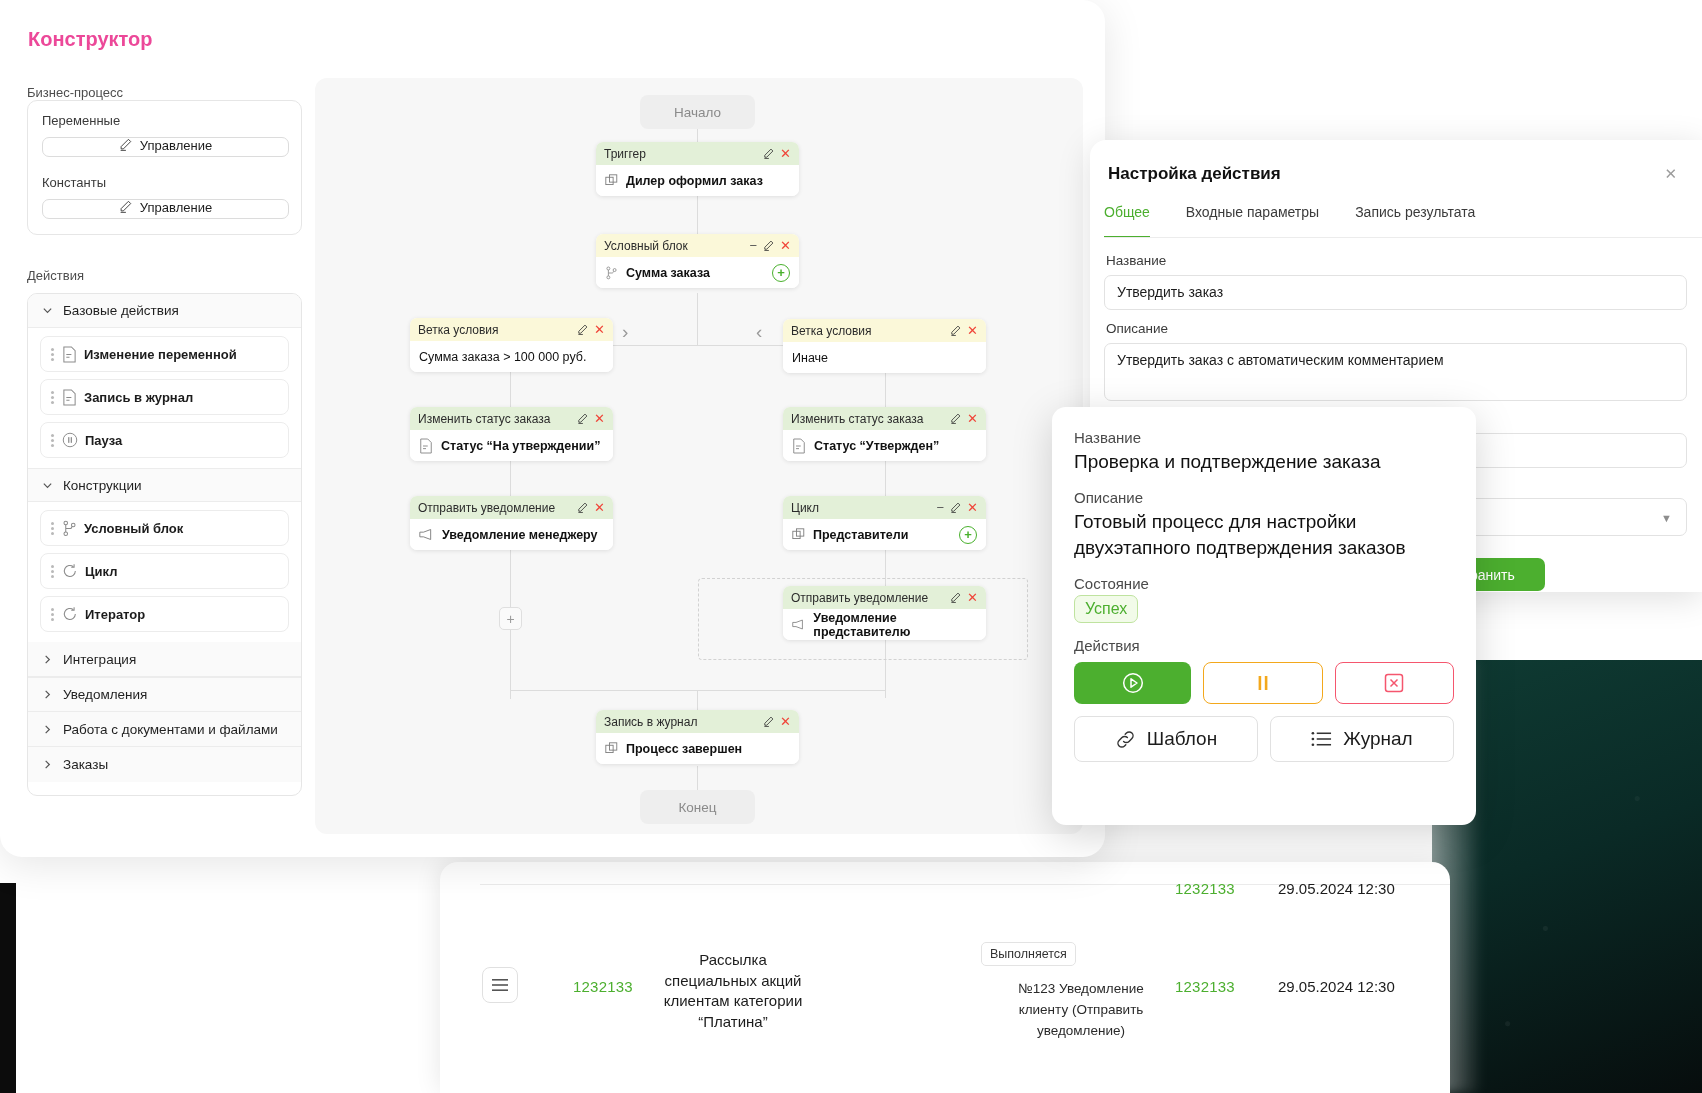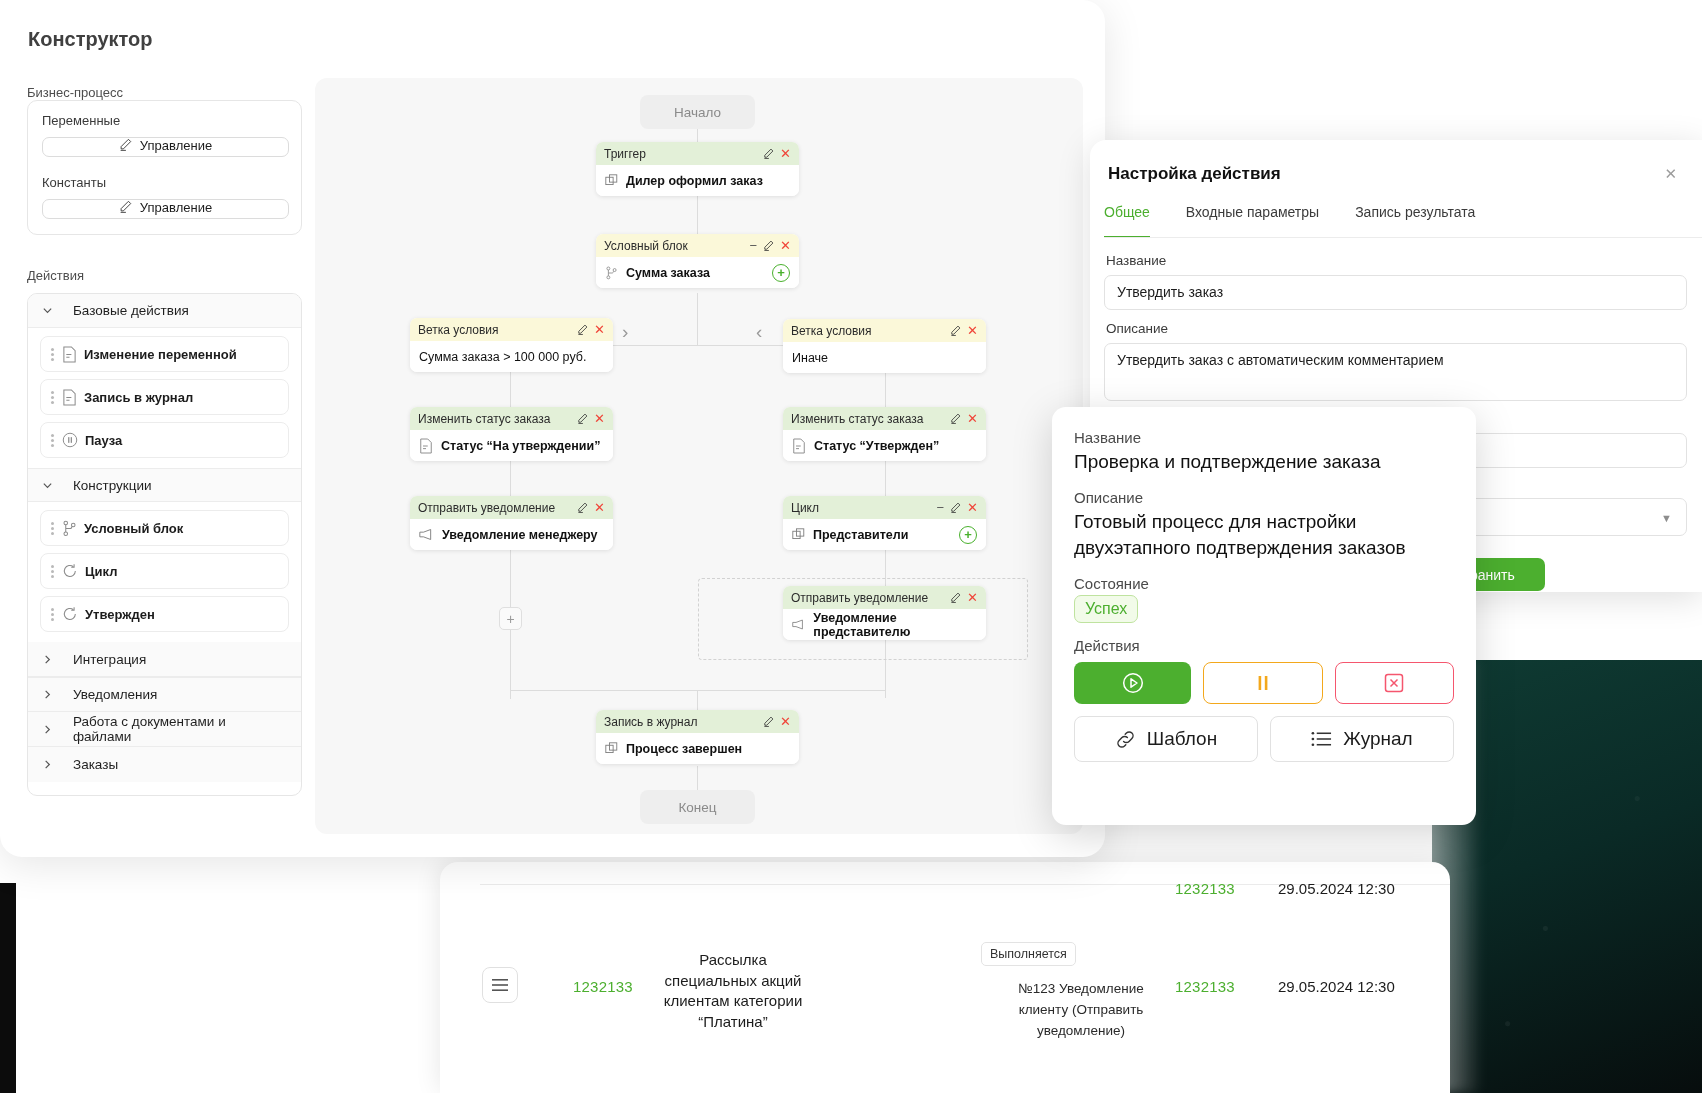--- a/index.html
+++ b/index.html
@@ -63,42 +63,42 @@
   .tbl-id-above{ position:absolute; left:735px; top:-22px; color:#4caf2f; font-size:15px; letter-spacing:.2px;}
   .tbl-date-above{ position:absolute; left:838px; top:-22px; color:#1c1c1c; font-size:15px; }
 
   
   .main-card{
     position:absolute; left:0; top:0; width:1105px; height:857px;
     background:#fff; border-radius:0 22px 22px 22px;
     box-shadow: 0 8px 40px rgba(0,0,0,.10);
     overflow:hidden;
   }
-  .page-title{ position:absolute; left:28px; top:28px; font-size:20px; font-weight:bold; color:#404040; }
+  .page-title{ position:absolute; left:28px; top:28px; font-size:20px; font-weight:bold; color:#ec4899; }
 
   .side-label{ position:absolute; font-size:13px; color:#4d4d4d; }
 
   .bp-box{
     position:absolute; left:27px; top:100px; width:275px; height:135px;
     border:1px solid #e6e6e6; border-radius:10px; background:#fff;
   }
   .bp-sub{ font-size:13px; color:#3a3a3a; }
   .mgmt-btn{
     height:20px; border:1px solid #dcdcdc; border-radius:7px; background:#fff;
     display:flex; align-items:flex-start; justify-content:center; gap:8px;
     font-size:13px; color:#1c1c1c;
   }
 
   .actions-box{
     position:absolute; left:27px; top:293px; width:275px; height:503px;
     border:1px solid #e6e6e6; border-radius:10px; background:#fff; overflow:hidden;
   }
   .acc-head{
     height:34px; background:#fafafa; border-bottom:1px solid #ececec;
-    display:flex; align-items:center; gap:20px; padding:0 14px;
+    display:flex; align-items:center; gap:10px; padding:0 14px;
     font-size:13.5px; color:#1f1f1f;
   }
   .acc-body{ padding:8px 12px 10px 12px; display:flex; flex-direction:column; gap:7px; }
   .act-item{
     height:36px; border:1px solid #ececec; border-radius:8px; background:#fff;
     display:flex; align-items:center; gap:7px; padding:0 10px;
     font-size:13px; font-weight:bold; color:#1c1c1c;
   }
   .dots{ display:inline-block; width:4px; color:#b9b9b9; line-height:4px; font-size:13px; letter-spacing:0; text-align:center;}
   .dots span{ display:block; width:3px; height:3px; border-radius:50%; background:#b9b9b9; margin:2px 0; }
@@ -343,21 +343,21 @@
         <div class="act-item">
           <span class="dots">
               <span></span>
               <span></span>
               <span></span>
             </span>
           <svg width="16" height="16" viewBox="0 0 18 18">
             <path d="M15 9a6.2 6.2 0 1 1-2.2-4.8" fill="none" stroke="#8b8b8b" stroke-width="1.2"></path>
             <path d="M13.6 1.5v3.2h-3.2" fill="none" stroke="#8b8b8b" stroke-width="1.2"></path>
           </svg>
-          <span>Утвержден</span>
+          <span>Итератор</span>
         </div>
       </div>
 
       <div class="acc-head" style="height:35px;">
         <svg width="11" height="11" viewBox="0 0 12 12">
             <path d="M4 2l4 4-4 4" fill="none" stroke="#555" stroke-width="1.3"></path>
           </svg>
         <span>Интеграция</span>
       </div>
       <div class="acc-head" style="border-top:1px solid #ececec;height:35px;">

